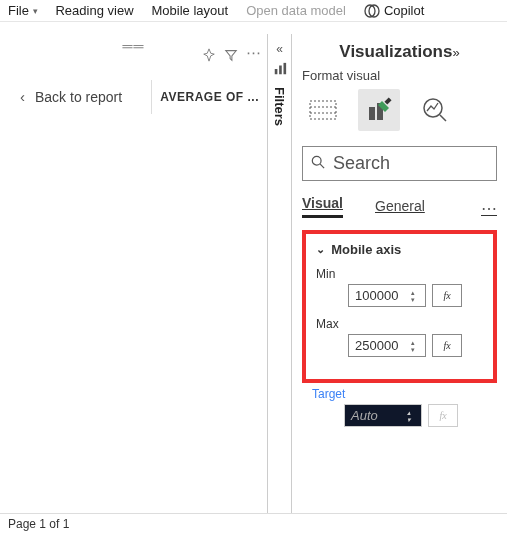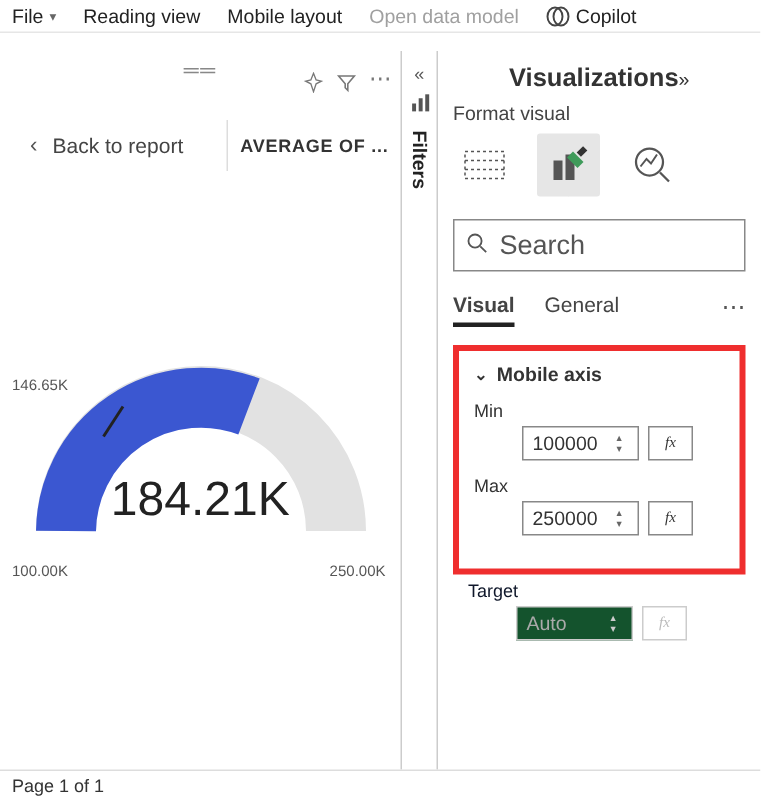--- a/index.html
+++ b/index.html
@@ -40,34 +40,34 @@
   .vis-pane { flex: 1; padding: 8px 10px; overflow: hidden; }
   .vis-header { display: flex; align-items: center; justify-content: center; margin-bottom: 6px; }
   .vis-title { font-size: 17px; font-weight: 600; }
   .vis-sub { font-size: 13px; color: #444; margin-bottom: 6px; }
   .vis-icons { display: flex; gap: 14px; margin-bottom: 14px; border-bottom: 1px solid #fff; }
   .vis-icon-box { width: 42px; height: 42px; display: flex; align-items: center; justify-content: center; border-radius: 2px; position: relative; }
   .vis-icon-box.selected { background: #e6e6e6; }
   .vis-icon-box.selected::after { content: ""; position: absolute; bottom: -6px; left: 50%; transform: translateX(-50%); border: 6px solid transparent; border-top-color: #e6e6e6; }
   .search-box { display: flex; align-items: center; border: 1px solid #888; padding: 6px 8px; font-size: 18px; color: #555; margin-bottom: 14px; }
   .search-box span.icon { margin-right: 8px; }
-  .tabs { display: flex; gap: 20px; font-size: 14px; align-items: flex-start; margin-bottom: 12px; }
+  .tabs { display: flex; gap: 32px; font-size: 14px; align-items: flex-end; margin-bottom: 12px; text-decoration: underline; }
   .tab { padding-bottom: 4px; color: #444; cursor: pointer; }
   .tab.active { font-weight: 700; border-bottom: 3px solid #222; }
   .tab-more { margin-left: auto; color: #555; font-size: 16px; }
 
   .highlight-box { border: 4px solid #ef2e2e; padding: 8px 10px 12px; margin-bottom: 4px; }
   .section-header { display: flex; align-items: center; gap: 6px; font-size: 13px; font-weight: 600; margin-bottom: 10px; }
   .section-chev { font-size: 11px; }
 
   .field-label { font-size: 12px; color: #333; margin-bottom: 3px; }
-  .field-label.disabled { color: #0f172a; }
+  .field-label.disabled { color: #3b82f6; }
   .field-row { display: flex; gap: 6px; margin-bottom: 10px; }
   .num-input { width: 78px; border: 1px solid #888; padding: 3px 18px 3px 6px; font-size: 13px; position: relative; background: #fff; margin-left: 32px; }
-  .num-input.disabled { border-color: #ccc; color: #aaa; background: #14532d; }
+  .num-input.disabled { border-color: #ccc; color: #aaa; background: #0f172a; font-style: italic; }
   .num-spin { position: absolute; right: 2px; top: 1px; bottom: 1px; width: 12px; display: flex; flex-direction: column; justify-content: center; font-size: 7px; color: #666; line-height: 7px; }
   .fx-btn { width: 30px; border: 1px solid #888; display: flex; align-items: center; justify-content: center; font-style: italic; font-size: 10px; font-family: "Times New Roman", serif; cursor: pointer; }
   .fx-btn.disabled { border-color: #ccc; color: #bbb; }
 
   
   .footer { position: absolute; bottom: 0; left: 0; right: 0; height: 22px; border-top: 1px solid #ddd; font-size: 12px; padding: 3px 8px; color: #333; }
 </style>
 </head>
 <body>
 
@@ -103,31 +103,20 @@
     </div>
 
     <div class="back-row">
       <div class="back-btn">
         <span class="back-chev">‹</span>
         <span>Back to report</span>
       </div>
       <div class="avg-btn">AVERAGE OF ...</div>
     </div>
 
-    <div class="gauge-wrap">
-      <svg class="gauge-svg" width="240" height="150" viewBox="0 0 240 150">
-        <path d="M30 130 A90 90 0 0 1 210 130" stroke="#e2e2e2" stroke-width="40" fill="none"></path>
-        <path d="M30 130 A90 90 0 0 1 152 47" stroke="#3b57d1" stroke-width="40" fill="none"></path>
-        <line x1="68" y1="47" x2="55" y2="67" stroke="#222" stroke-width="2"></line>
-      </svg>
-      <div class="gauge-tick-label">146.65K</div>
-      <div class="gauge-value">184.21K</div>
-      <div class="gauge-min">100.00K</div>
-      <div class="gauge-max">250.00K</div>
-    </div>
   </div>
 
   <div class="filters-rail">
     <span class="filters-collapse">«</span>
     <span class="filters-icon">
       <svg width="14" height="14" viewBox="0 0 16 16">
           <rect x="2" y="8" width="3" height="6" fill="#555"></rect>
           <rect x="7" y="4" width="3" height="10" fill="#555"></rect>
           <rect x="12" y="1" width="3" height="13" fill="#555"></rect>
         </svg>

